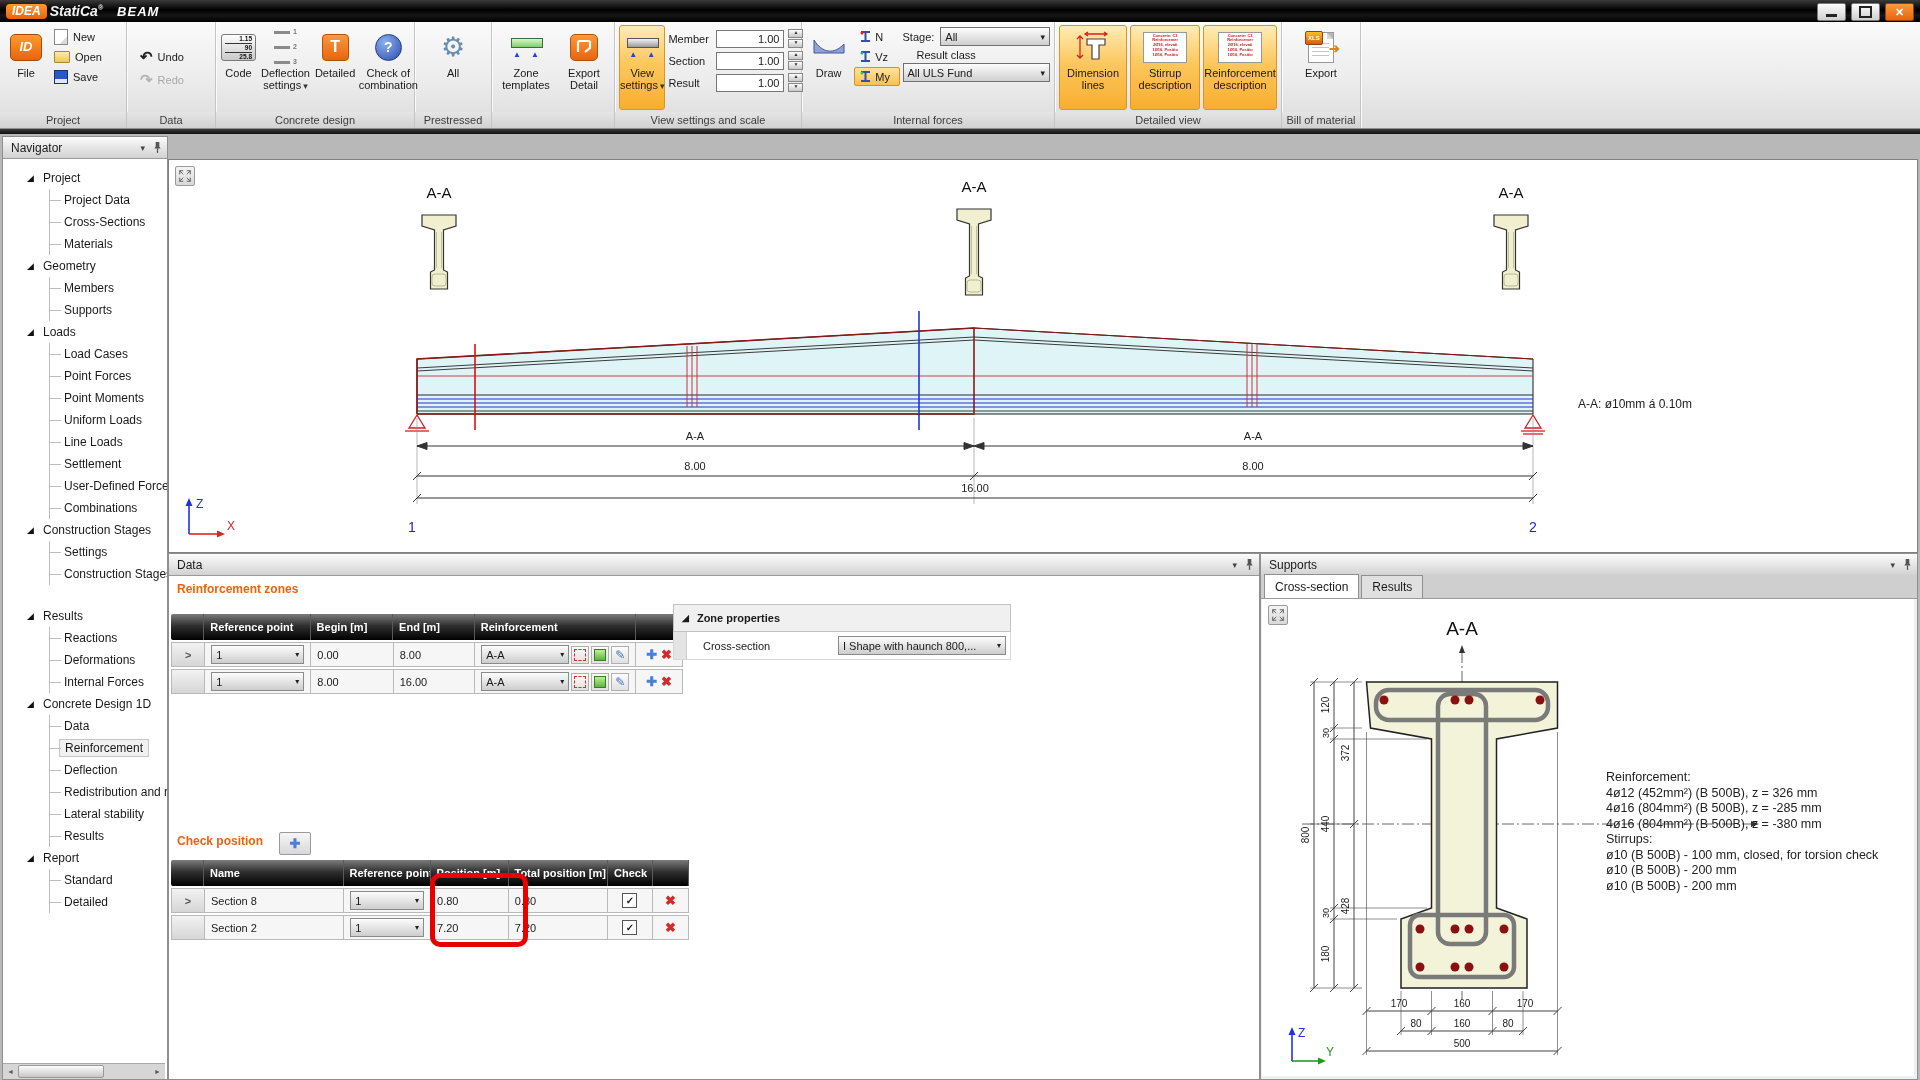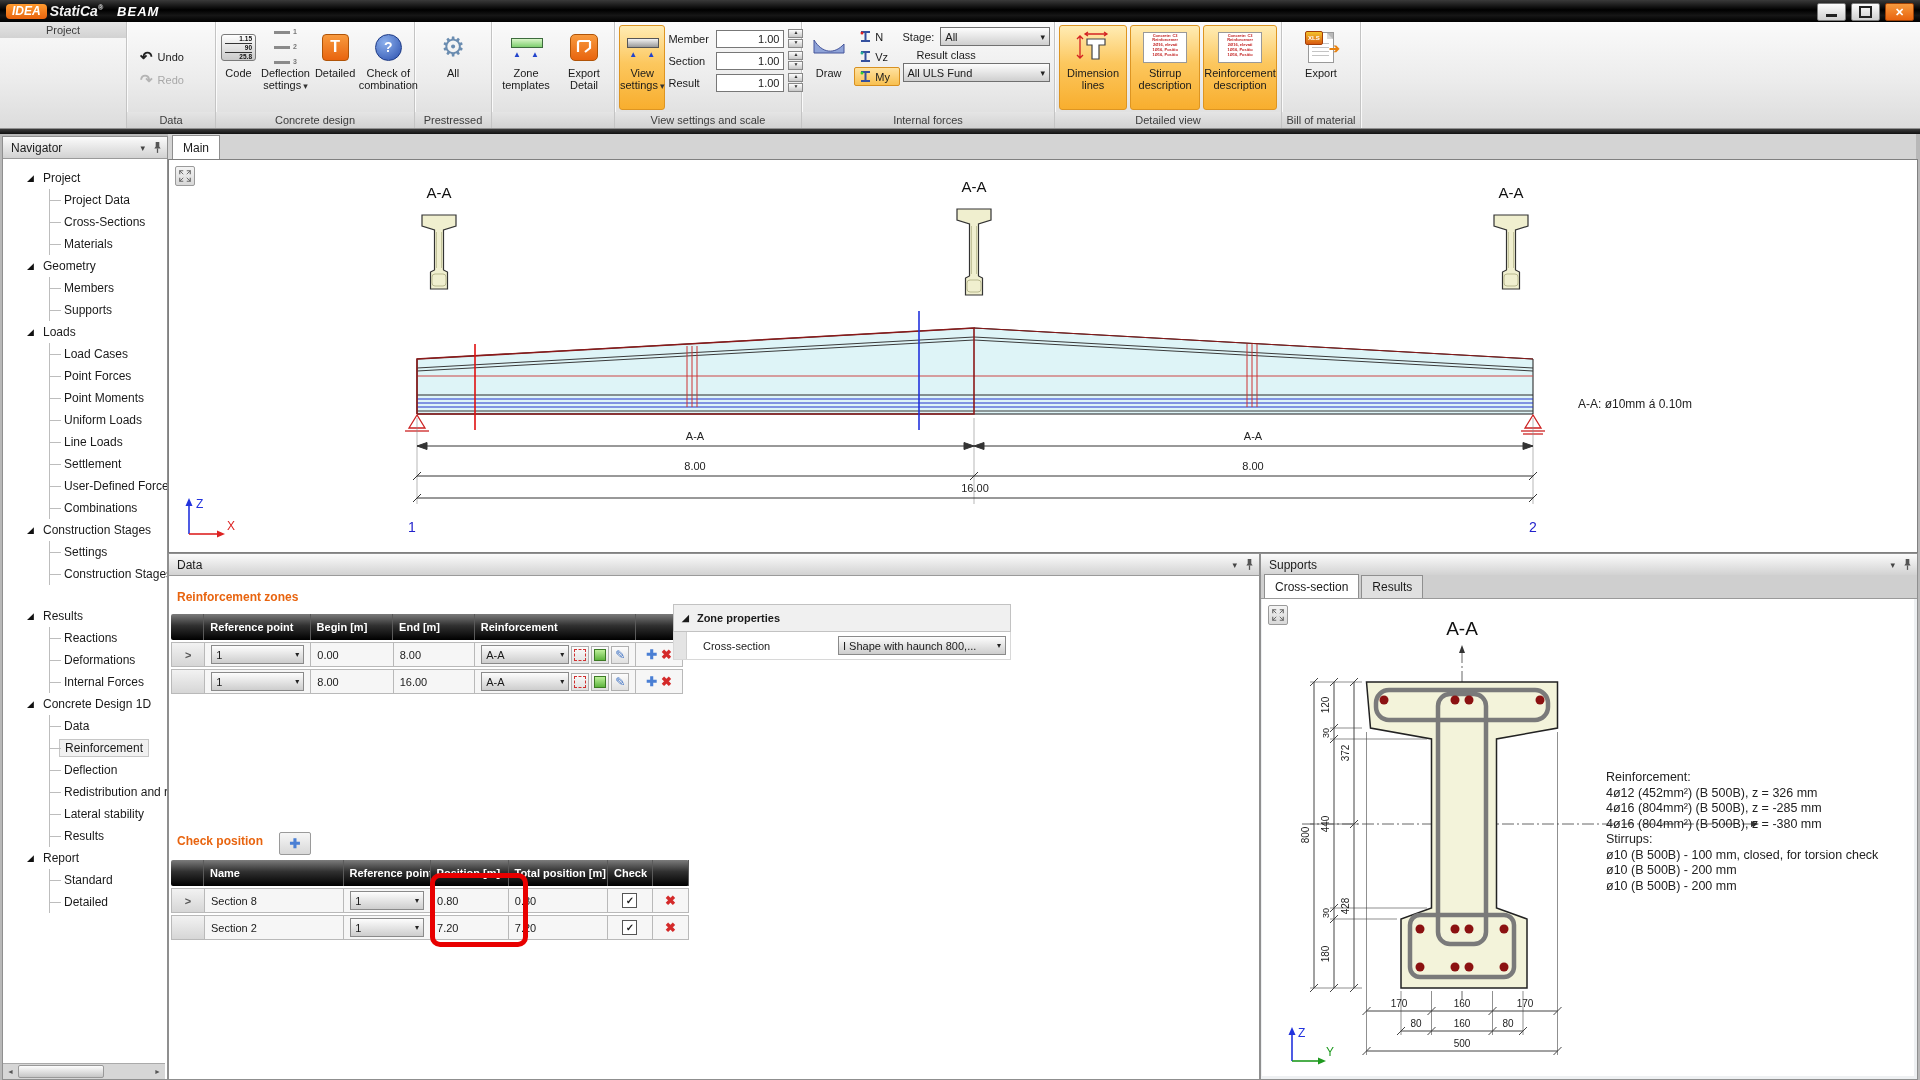--- a/index.html
+++ b/index.html
@@ -142,20 +142,42 @@
         </div>
       <div class="wbtn close">
           <span>✕</span>
         </div>
     </div>
   </div>
 
   <div id="ribbon">
 
     <div class="rgroup" style="width:126px">
+      <div class="rbody">
+        <div class="bigbtn" style="width:42px">
+          <div class="icbox">
+              <div class="ic-file">ID</div>
+            </div>
+          <span>File</span>
+        </div>
+        <div class="smallcol">
+          <div class="smallbtn">
+              <span class="ic-page"></span>
+              <span>New</span>
+            </div>
+          <div class="smallbtn">
+              <span class="ic-folder"></span>
+              <span>Open</span>
+            </div>
+          <div class="smallbtn">
+              <span class="ic-save"></span>
+              <span>Save</span>
+            </div>
+        </div>
+      </div>
       <div class="rlabel">Project</div>
     </div>
 
     <div class="rgroup" style="width:88px">
       <div class="rbody" style="flex-direction:column;justify-content:center;align-items:flex-start;padding-left:10px;gap:4px">
         <div class="smallbtn">
             <span class="ic-undo">↶</span>
             <span>Undo</span>
           </div>
         <div class="smallbtn" style="color:#a8a8a8">
@@ -549,23 +571,20 @@
       </div>
     </div>
     <div class="hscroll">
       <div class="harrow">◄</div>
       <div class="hthumb"></div>
       <div class="hspacer"></div>
       <div class="harrow">►</div>
     </div>
   </div>
 
-  <div id="tabstrip">
-    <div class="tab-main">Main</div>
-  </div>
 
   <div id="maincanvas">
     <div class="expandbtn">
       <svg width="14" height="14" viewBox="0 0 16 16">
           <path d="M2 6V2h4M10 2h4v4M14 10v4h-4M6 14H2v-4" fill="none" stroke="#666" stroke-width="1.3"></path>
           <path d="M2 2l4 4M14 2l-4 4M14 14l-4-4M2 14l4-4" stroke="#666" stroke-width="1.1"></path>
         </svg>
     </div>
     <svg width="1748" height="392" viewBox="0 0 1748 392">
 
@@ -663,21 +682,21 @@
       <span>Data</span>
       <span class="ph-icons">
         <span class="ph-caret">▾</span>
         <svg width="9" height="13" viewBox="0 0 10 14">
             <path d="M3 1h4v5l1.5 2h-7L3 6z" fill="#555"></path>
             <line x1="5" y1="8" x2="5" y2="13" stroke="#555" stroke-width="1.4"></line>
           </svg>
       </span>
     </div>
 
-    <div class="sect-title" style="position:absolute;left:8px;top:36px">Reinforcement zones</div>
+    <div class="sect-title" style="position:absolute;left:8px;top:28px">Reinforcement zones</div>
 
     <div style="position:absolute;left:2px;top:60px;width:512px">
       <div class="thead">
         <div class="tc" style="width:24px"></div>
         <div class="tc" style="width:110px">Reference point</div>
         <div class="tc" style="width:82px">Begin [m]</div>
         <div class="tc" style="width:81px">End [m]</div>
         <div class="tc" style="width:175px">Reinforcement</div>
         <div class="tc" style="width:40px"></div>
       </div>

